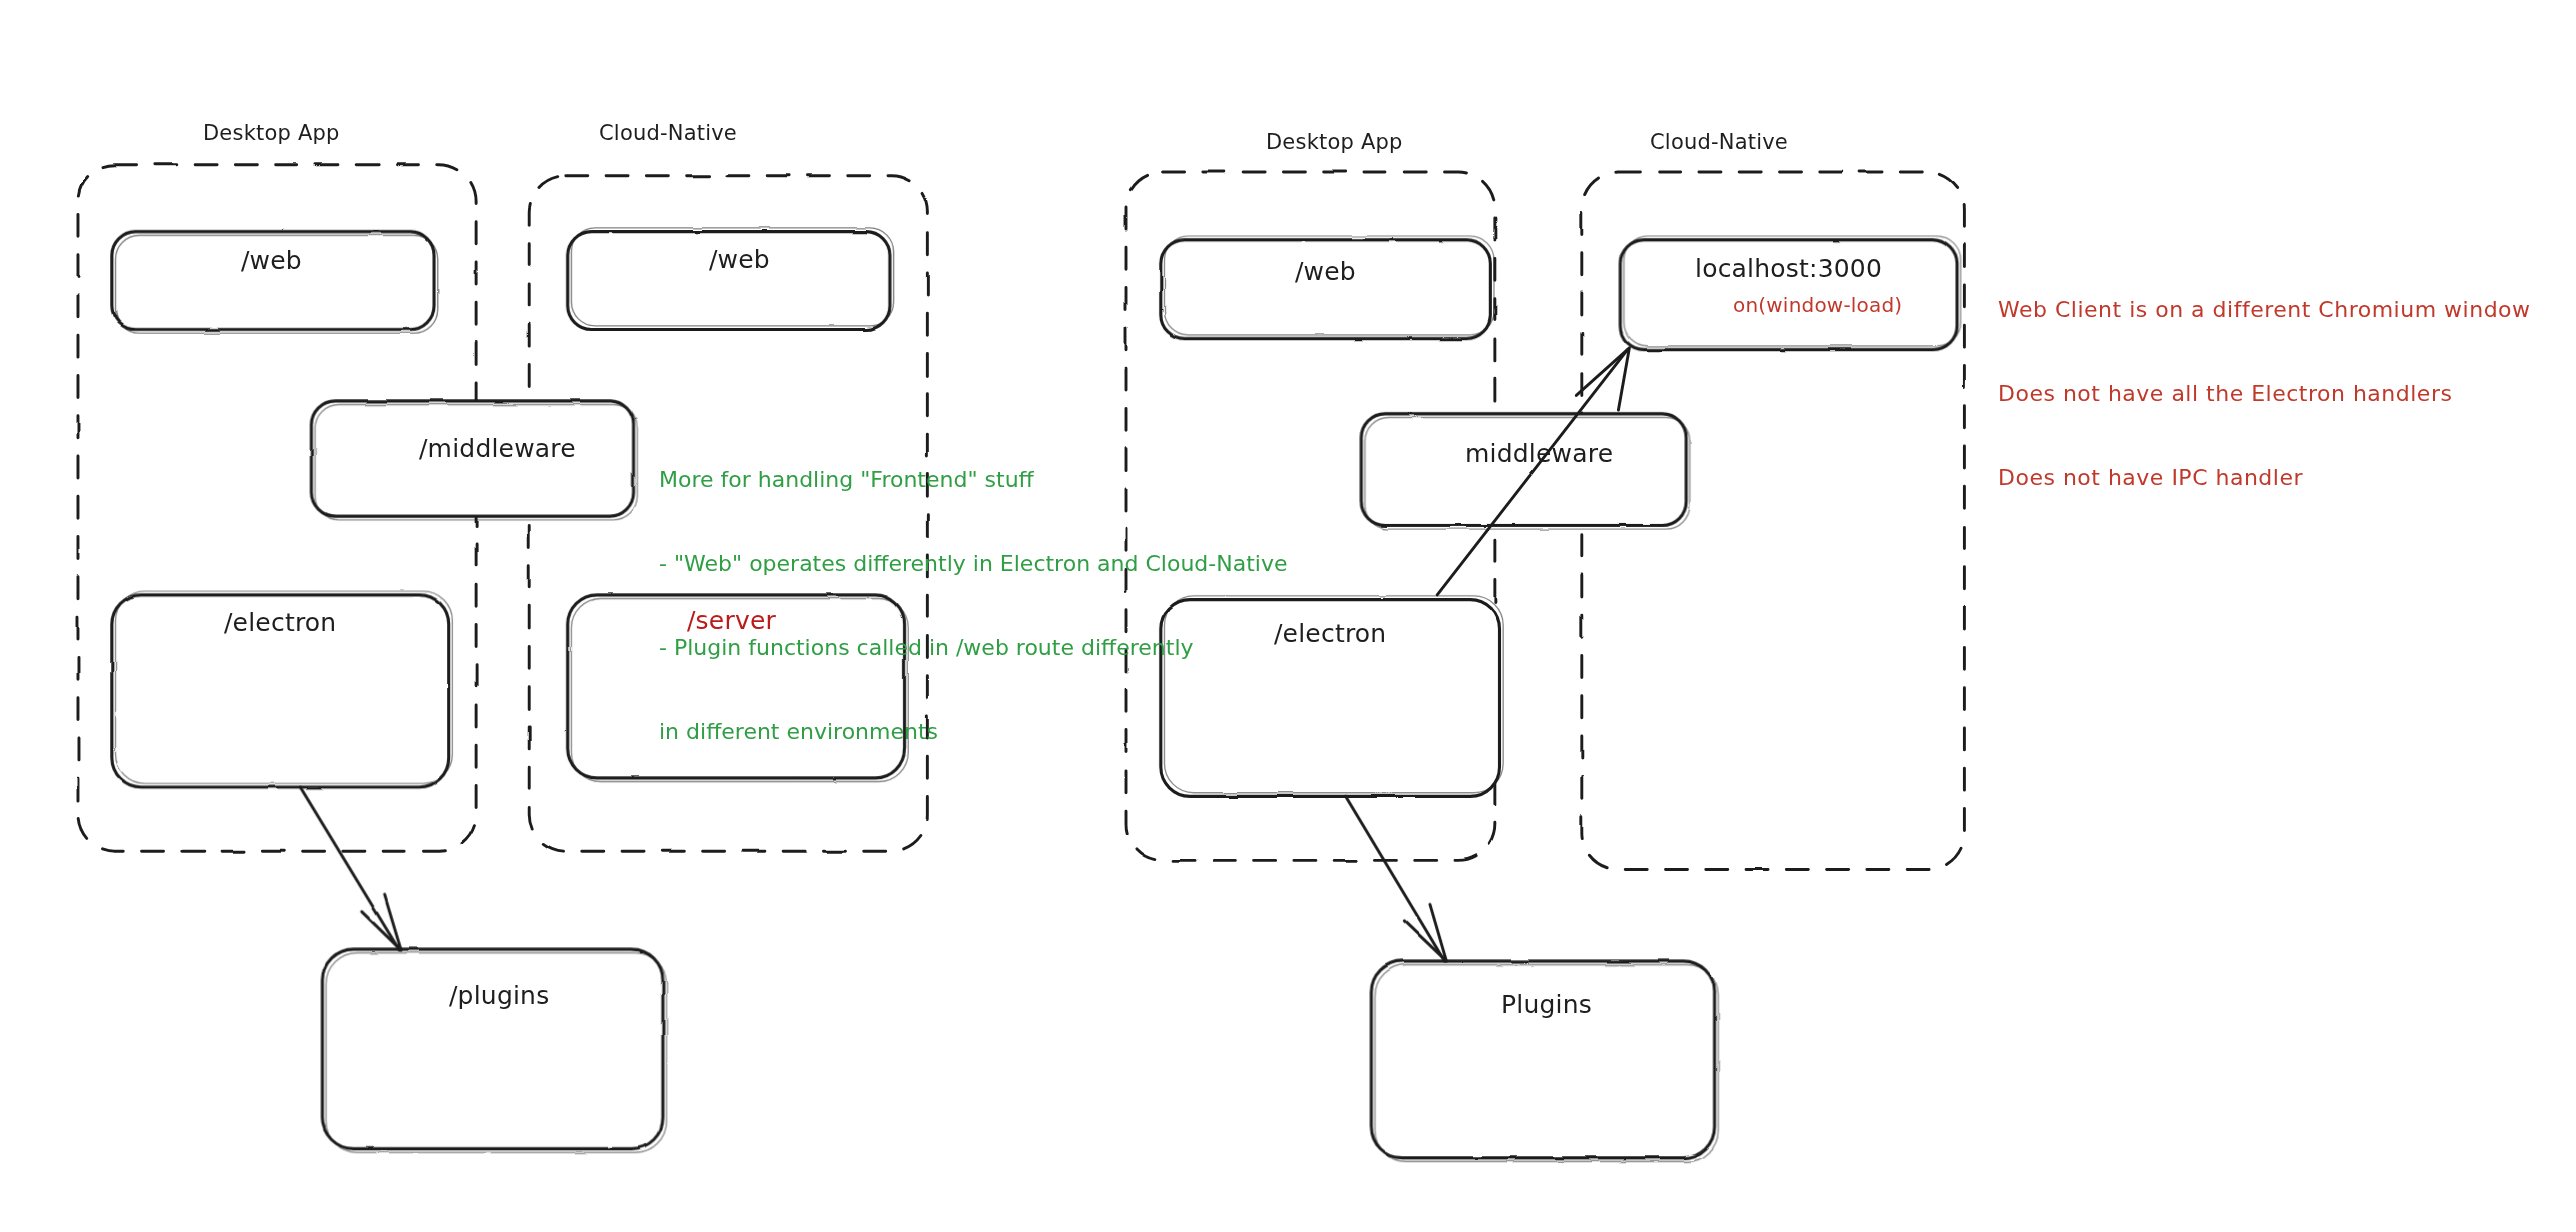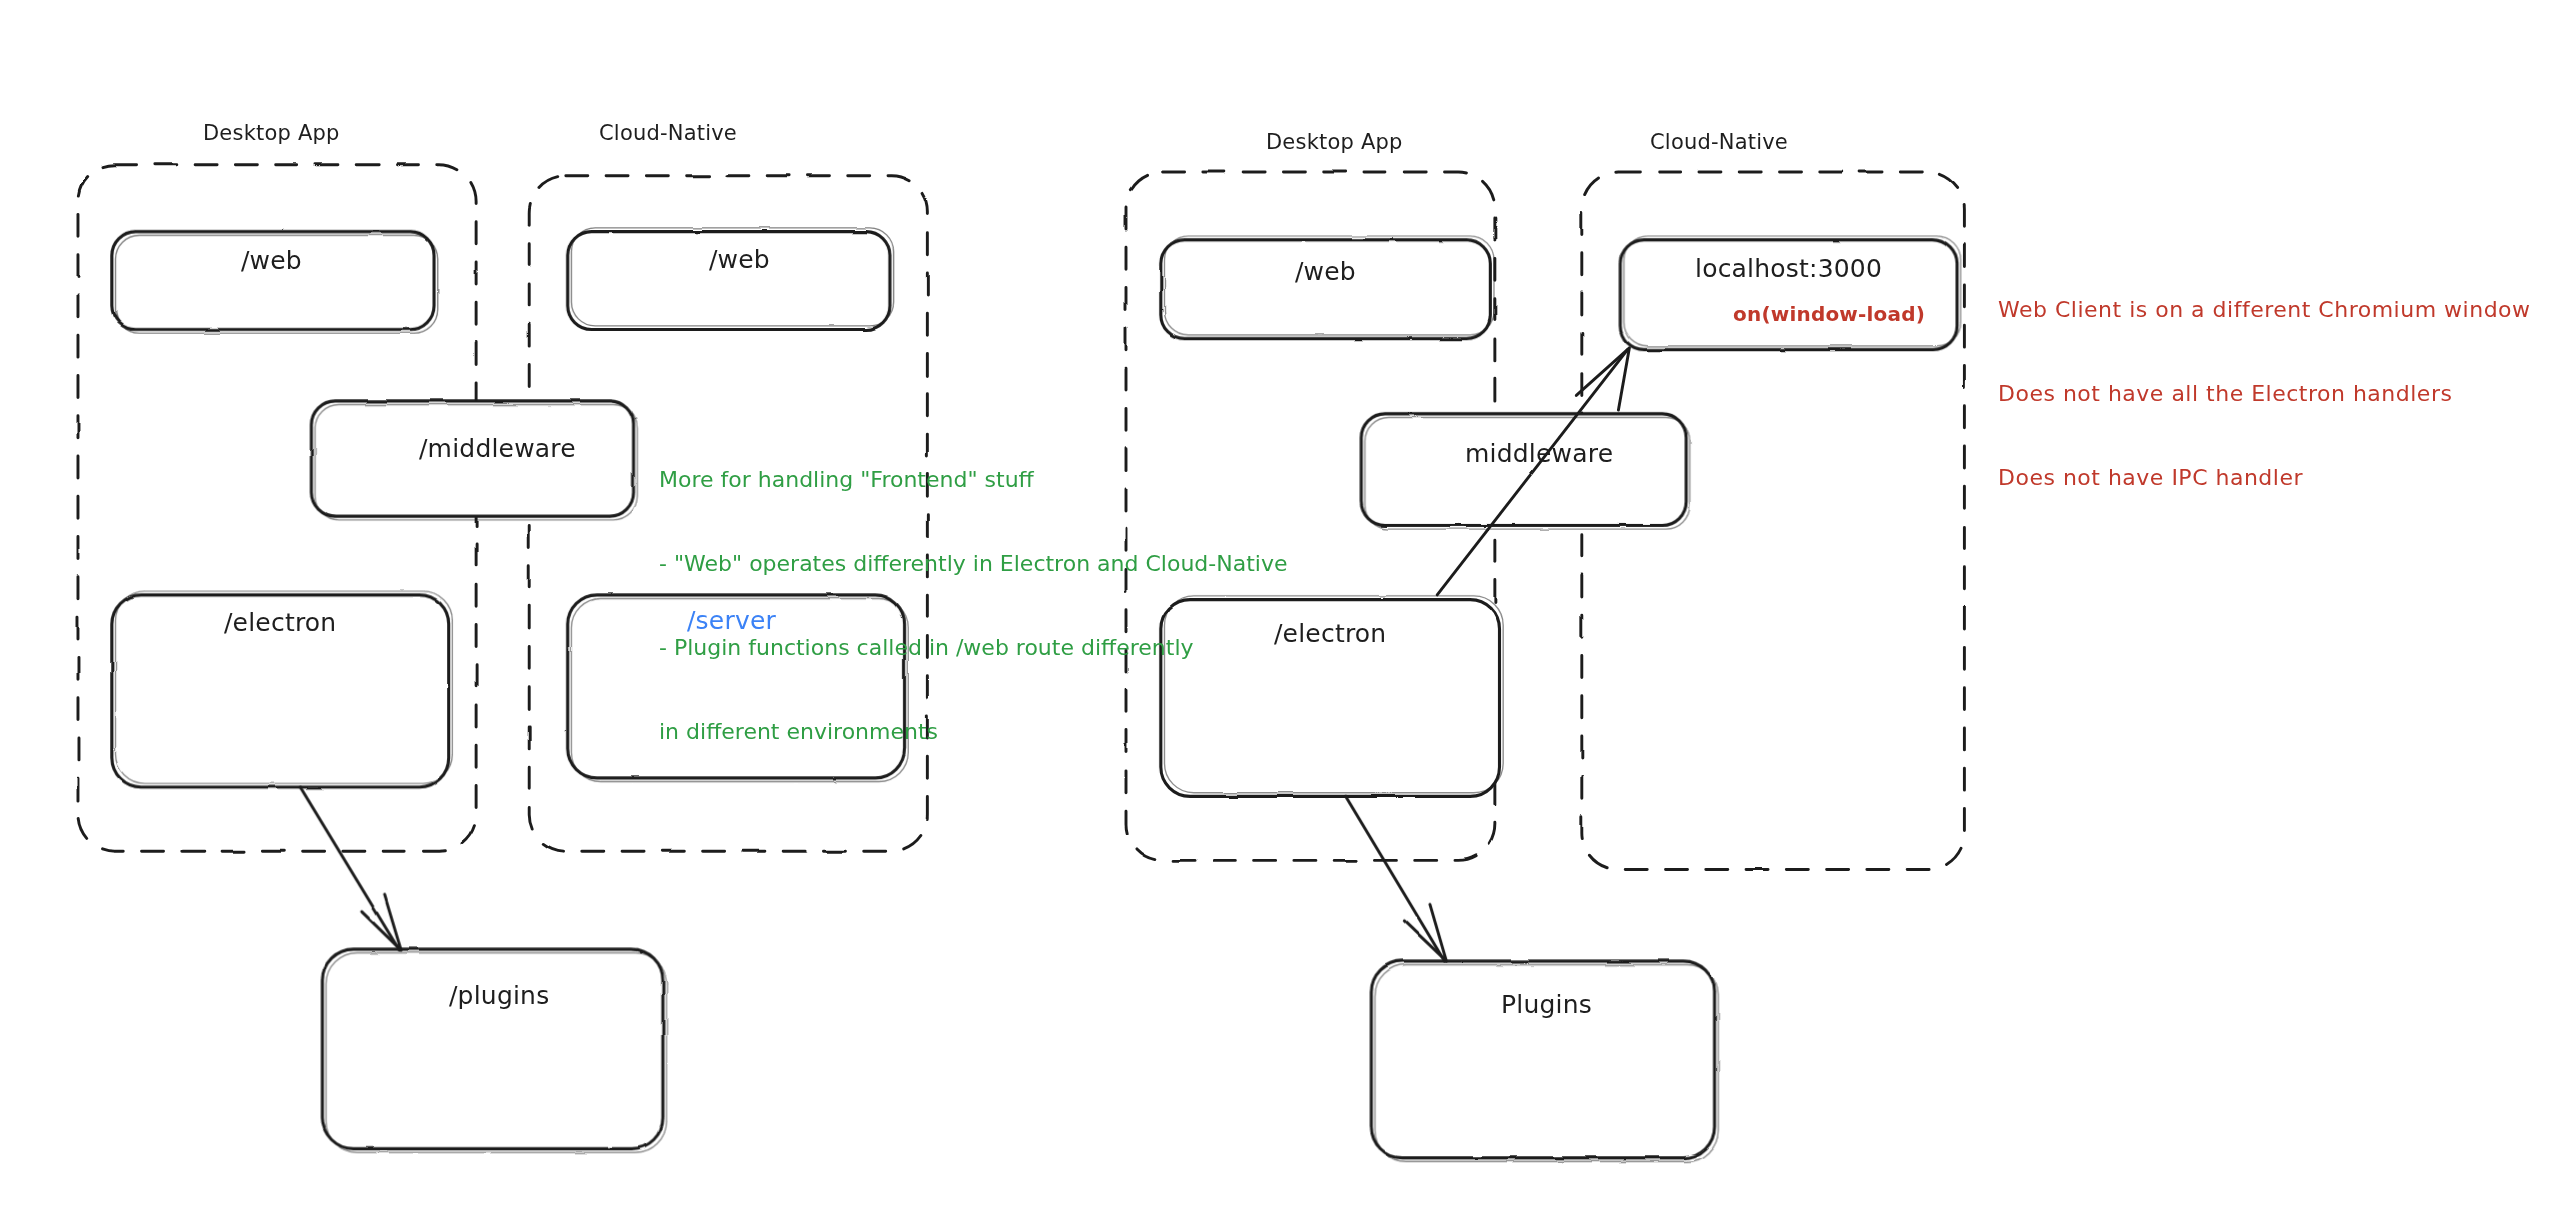--- a/index.html
+++ b/index.html
@@ -12,21 +12,21 @@
   #canvas{position:absolute;inset:0;width:2576px;height:1232px;}
   .lbl{
     position:absolute;
     white-space:pre;
     font-family:"DejaVu Sans", sans-serif;
     color:#1e1e1e;
     letter-spacing:0.2px;
   }
   .grp-title{font-size:21px;}
   .node-title{font-size:25px;}
-  .node-title.red{color:#3b82f6;}
+  .node-title.red{color:#b91c1c;}
   .sub-red{font-size:20px;color:#c0392b;}
   .note{
     position:absolute;
     white-space:pre;
     font-size:22px;
     line-height:28px;
   }
   .note.green{color:#2f9e44;}
   .note.red{color:#c0392b;letter-spacing:0.5px;line-height:28px;}
 </style>
@@ -127,21 +127,21 @@
   <div>- "Web" operates differently in Electron and Cloud-Native</div>
   <div>- Plugin functions called in /web route differently</div>
   <div>in different environments</div>
 </div>
 
 <div class="lbl grp-title" style="left:1266px;top:130px;">Desktop App</div>
 <div class="lbl grp-title" style="left:1650px;top:130px;">Cloud-Native</div>
 
 <div class="lbl node-title" style="left:1295px;top:257px;">/web</div>
 <div class="lbl node-title" style="left:1695px;top:254px;text-align:center;">localhost:3000</div>
-<div class="lbl sub-red" style="left:1733px;top:302px;font-weight:bold;">on(window-load)</div>
+<div class="lbl sub-red" style="left:1733px;top:293px;">on(window-load)</div>
 <div class="lbl node-title" style="left:1465px;top:439px;">middleware</div>
 <div class="lbl node-title" style="left:1274px;top:619px;">/electron</div>
 <div class="lbl node-title" style="left:1501px;top:990px;">Plugins</div>
 
 <div class="note red" style="left:1998px;top:240px;">
   <div>Web Client is on a different Chromium window</div>
   <div>Does not have all the Electron handlers</div>
   <div>Does not have IPC handler</div>
 </div>
 

